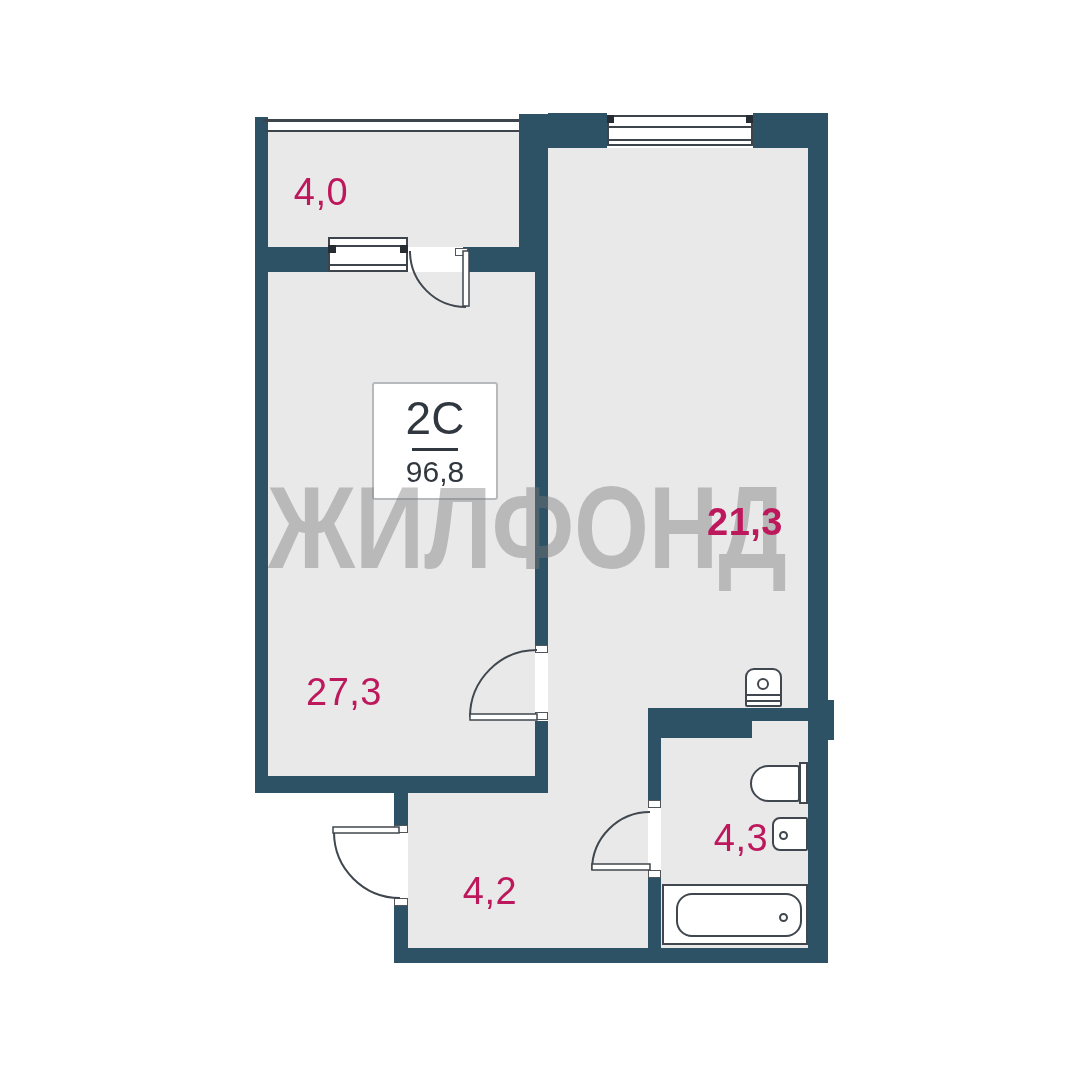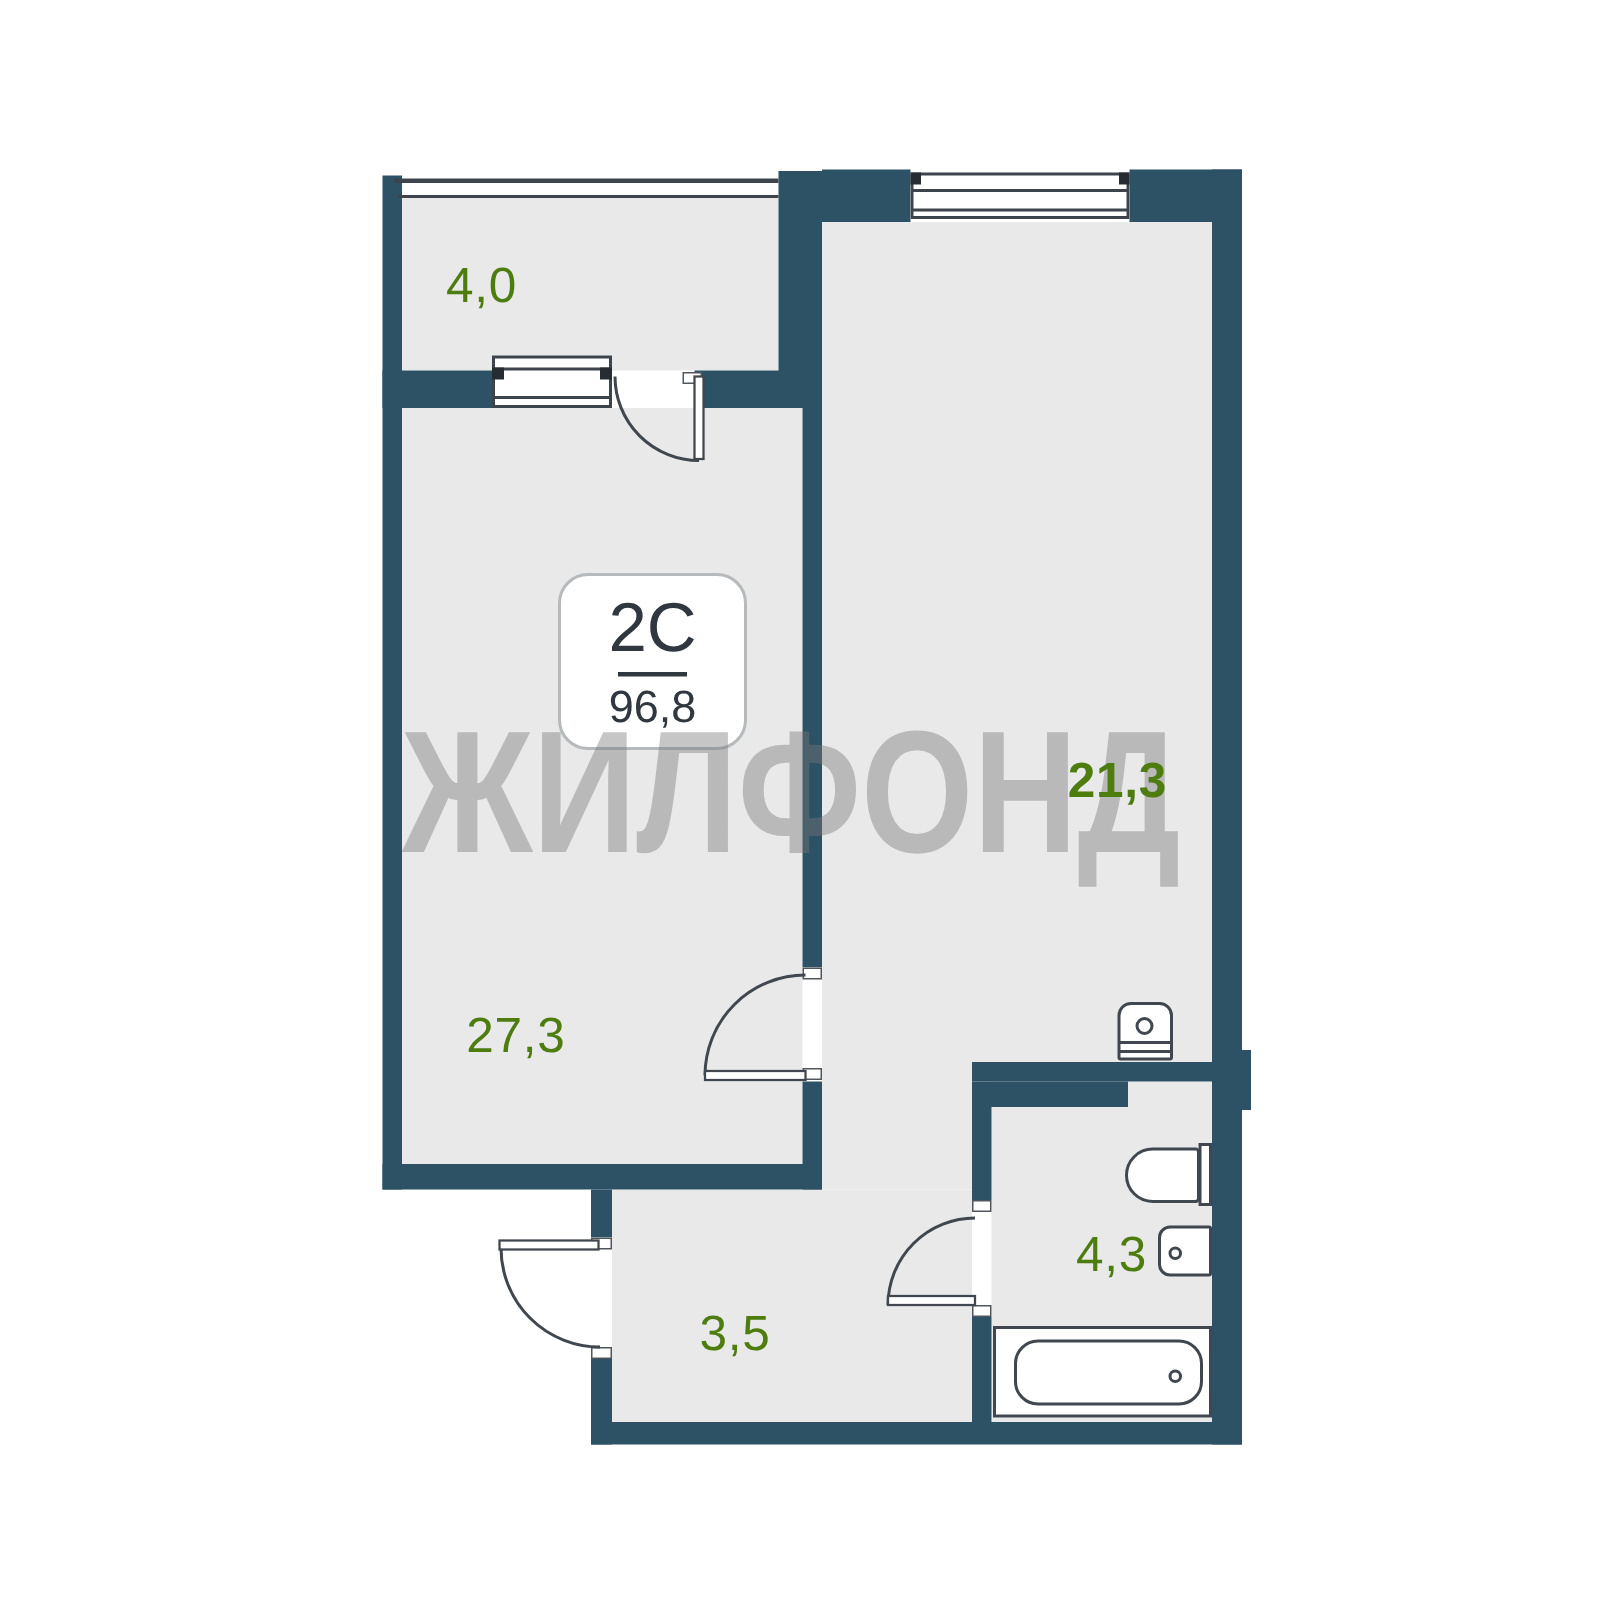--- a/index.html
+++ b/index.html
@@ -8,23 +8,23 @@
   .floor{position:absolute;background:#e9e9e9;z-index:1;}
   .wall{position:absolute;background:#2d5165;z-index:2;}
   .glaze{position:absolute;background:#3d444b;z-index:3;}
   .window{position:absolute;background:#ffffff;border:2px solid #3d444b;box-sizing:border-box;z-index:3;}
   .winline{position:absolute;background:#3d444b;z-index:4;}
   .wincap{position:absolute;background:#262c31;z-index:4;}
   .jamb{position:absolute;background:#ffffff;border:1px solid #50565c;box-sizing:border-box;z-index:4;}
   .fixture{position:absolute;background:#ffffff;border:2px solid #40474e;box-sizing:border-box;z-index:4;}
   .fixline{position:absolute;background:#40474e;z-index:5;}
   .fixcircle{position:absolute;background:#ffffff;border:2px solid #40474e;border-radius:50%;box-sizing:border-box;z-index:5;}
-  .roomlabel{position:absolute;color:#4d7c0f;font-size:33px;font-weight:500;text-align:center;z-index:7;letter-spacing:0.5px;}
+  .roomlabel{position:absolute;color:#be185d;font-size:38px;font-weight:500;text-align:center;z-index:7;letter-spacing:0.5px;}
   .unitbox{position:absolute;left:372px;top:382px;width:126px;height:118px;background:#ffffff;
-           border:2px solid #b6babd;border-radius:20px;box-sizing:border-box;z-index:5;
+           border:2px solid #b6babd;border-radius:3px;box-sizing:border-box;z-index:5;
            display:flex;flex-direction:column;align-items:center;justify-content:center;}
   .unit-type{font-size:46px;font-weight:500;color:#31373e;line-height:1.0;}
   .unit-divider{width:46px;height:3px;background:#31373e;margin:7px 0 6px 0;}
   .unit-area{font-size:30px;font-weight:500;color:#31373e;line-height:1.0;}
   .watermark{position:absolute;left:268px;top:470px;font-size:116px;font-weight:bold;
              color:rgba(118,118,118,0.42);white-space:nowrap;z-index:6;
              transform:scaleX(0.83);transform-origin:left center;letter-spacing:0px;line-height:116px;}
   svg{position:absolute;left:0;top:0;z-index:4;}
 </style>
 </head>
@@ -113,18 +113,18 @@
 
   <div class="unitbox">
     <div class="unit-type">2C</div>
     <div class="unit-divider"></div>
     <div class="unit-area">96,8</div>
   </div>
 
   <div class="roomlabel" style="left:281px;top:171px;width:80px;">4,0</div>
   <div class="roomlabel" style="left:695px;top:501px;width:100px;font-weight:bold;">21,3</div>
   <div class="roomlabel" style="left:294px;top:671px;width:100px;">27,3</div>
-  <div class="roomlabel" style="left:450px;top:870px;width:80px;">3,5</div>
+  <div class="roomlabel" style="left:450px;top:870px;width:80px;">4,2</div>
   <div class="roomlabel" style="left:701px;top:817px;width:80px;">4,3</div>
 
   <div class="watermark">ЖИЛФОНД</div>
 
 </div>
 
 </body></html>

